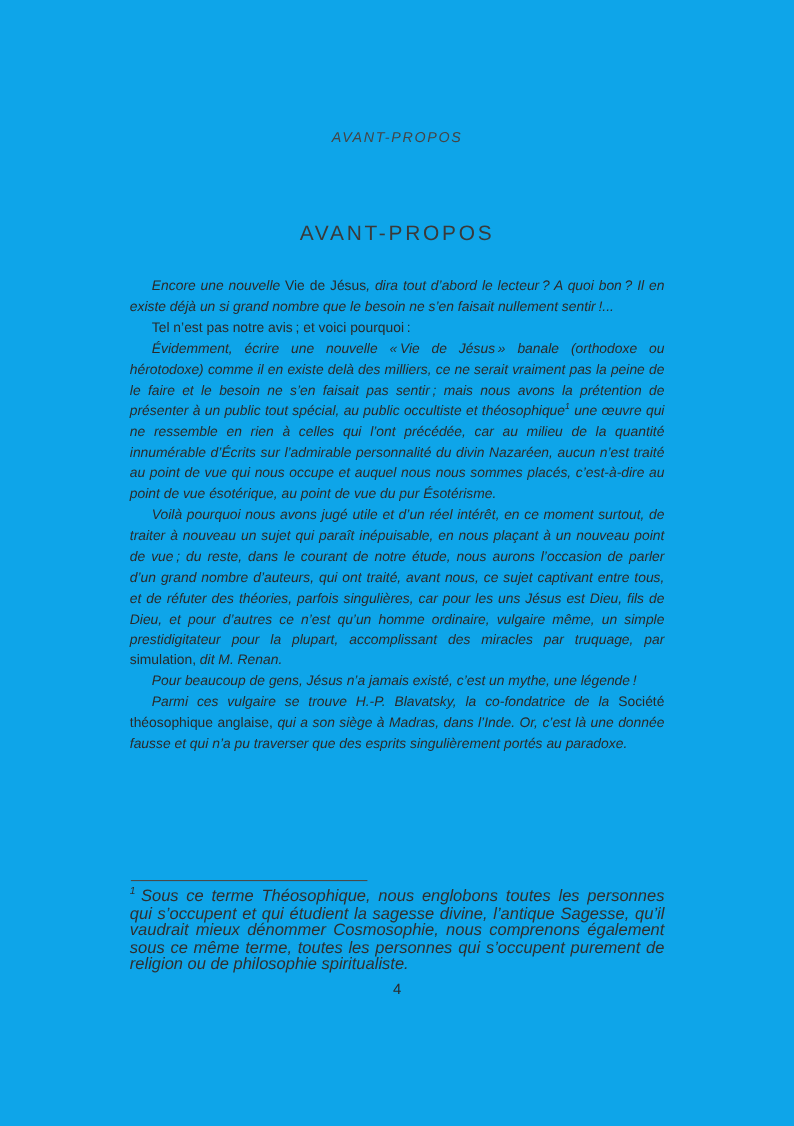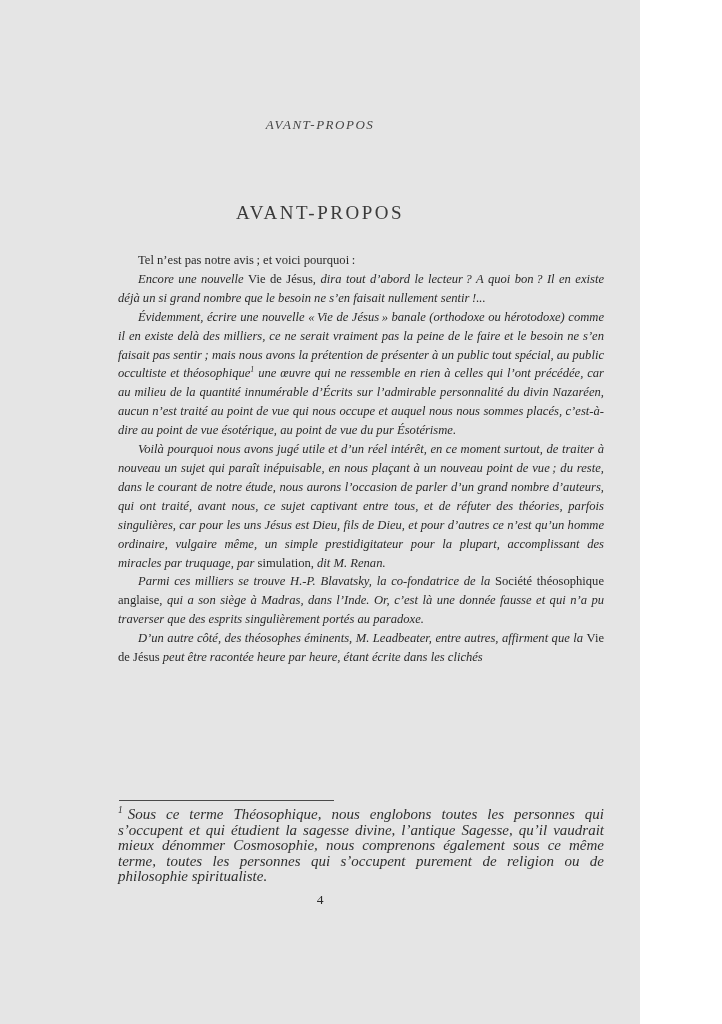--- a/index.html
+++ b/index.html
@@ -2,24 +2,24 @@
 <html lang="fr"><head>
 <meta charset="utf-8">
 <style>
   html, body {
     margin: 0;
     padding: 0;
     background: #ffffff;
   }
   .page {
     position: relative;
-    width: 640px;
+    width: 722px;
     height: 1024px;
-    background: #e5e5e5;
-    font-family: Liberation Serif, serif;
+    background: #0ea5e9;
+    font-family: Liberation Sans, sans-serif;
     color: #262626;
     overflow: hidden;
   }
   .running-head {
     position: absolute;
     top: 117px;
     left: 0;
     width: 100%;
     text-align: center;
     font-style: italic;
@@ -95,26 +95,26 @@
 </head>
 <body>
 
 <div class="page">
 
   <div class="running-head">AVANT-PROPOS</div>
 
   <div class="main-title">AVANT-PROPOS</div>
 
   <div class="body-text">
+      <p><span>Encore une nouvelle </span><span class="rm">Vie de Jésus</span><span>, dira tout d’abord le lecteur ? A quoi bon ? Il en existe déjà un si grand nombre que le besoin ne s’en faisait nullement sentir !...</span></p>
       <p><span class="rm">Tel n’est pas notre avis ; et voici pourquoi :</span></p>
-      <p><span>Encore une nouvelle </span><span class="rm">Vie de Jésus</span><span>, dira tout d’abord le lecteur ? A quoi bon ? Il en existe déjà un si grand nombre que le besoin ne s’en faisait nullement sentir !...</span></p>
       <p><span>Évidemment, écrire une nouvelle « Vie de Jésus » banale (orthodoxe ou hérotodoxe) comme il en existe delà des milliers, ce ne serait vraiment pas la peine de le faire et le besoin ne s’en faisait pas sentir ; mais nous avons la prétention de présenter à un public tout spécial, au public occultiste et théosophique</span><span class="sup">1</span><span> une œuvre qui ne ressemble en rien à celles qui l’ont précédée, car au milieu de la quantité innumérable d’Écrits sur l’admirable personnalité du divin Nazaréen, aucun n’est traité au point de vue qui nous occupe et auquel nous nous sommes placés, c’est-à-dire au point de vue ésotérique, au point de vue du pur Ésotérisme.</span></p>
       <p><span>Voilà pourquoi nous avons jugé utile et d’un réel intérêt, en ce moment surtout, de traiter à nouveau un sujet qui paraît inépuisable, en nous plaçant à un nouveau point de vue ; du reste, dans le courant de notre étude, nous aurons l’occasion de parler d’un grand nombre d’auteurs, qui ont traité, avant nous, ce sujet captivant entre tous, et de réfuter des théories, parfois singulières, car pour les uns Jésus est Dieu, fils de Dieu, et pour d’autres ce n’est qu’un homme ordinaire, vulgaire même, un simple prestidigitateur pour la plupart, accomplissant des miracles par truquage, par </span><span class="rm">simulation,</span><span> dit M. Renan.</span></p>
-      <p><span>Parmi ces milliers se trouve H.-P. Blavatsky, la co-fondatrice de la </span><span class="rm">Société théosophique anglaise,</span><span> qui a son siège à Madras, dans l’Inde. Or, c’est là une donnée fausse et qui n’a pu traverser que des esprits singulièrement portés au paradoxe.</span></p>
-      <p><span>D’un autre côté, des théosophes éminents, M. Leadbeater, entre autres, affirment que la </span><span class="rm">Vie de Jésus</span><span> peut être racontée heure par heure, étant écrite dans les clichés</span></p>
+      <p><span>Pour beaucoup de gens, Jésus n’a jamais existé, c’est un mythe, une légende !</span></p>
+      <p><span>Parmi ces vulgaire se trouve H.-P. Blavatsky, la co-fondatrice de la </span><span class="rm">Société théosophique anglaise,</span><span> qui a son siège à Madras, dans l’Inde. Or, c’est là une donnée fausse et qui n’a pu traverser que des esprits singulièrement portés au paradoxe.</span></p>
     </div>
 
   <div class="footnote-rule"></div>
 
   <div class="footnote">
     <span class="sup">1</span><span><span>Sous ce terme Théosophique, nous englobons toutes les personnes qui s’occupent et qui étudient la sagesse divine, l’antique Sagesse, qu’il vaudrait mieux dénommer Cosmosophie, nous comprenons également sous ce même terme, toutes les personnes qui s’occupent purement de religion ou de philosophie spiritualiste.</span></span>
   </div>
 
   <div class="page-number">4</div>
 

